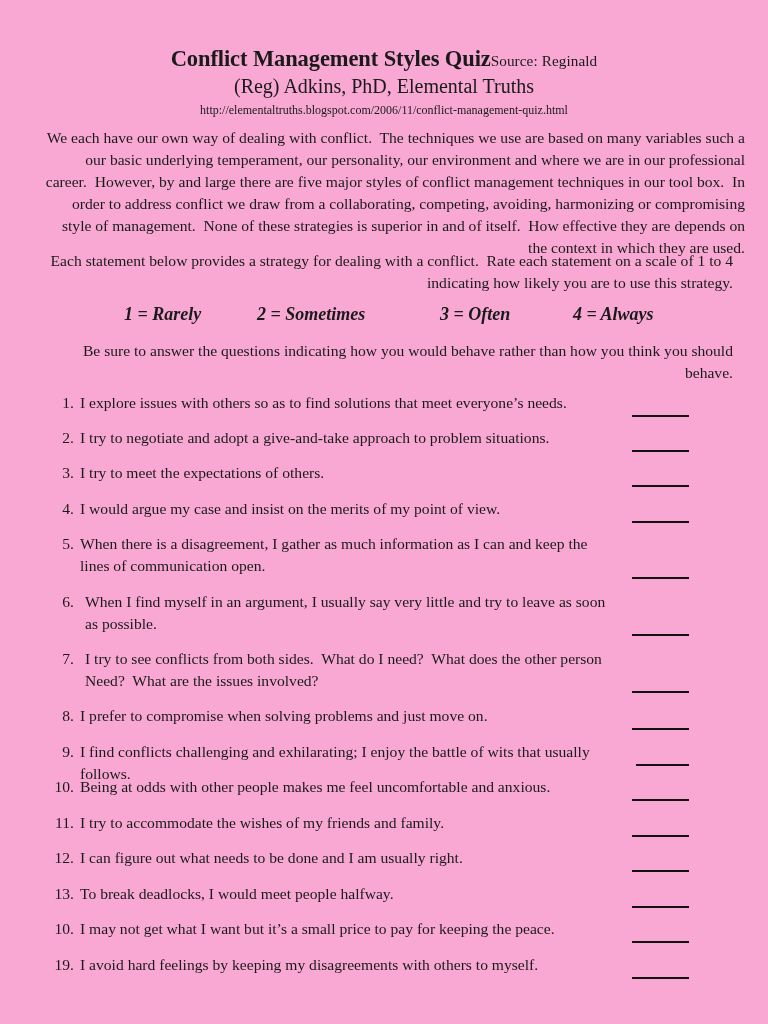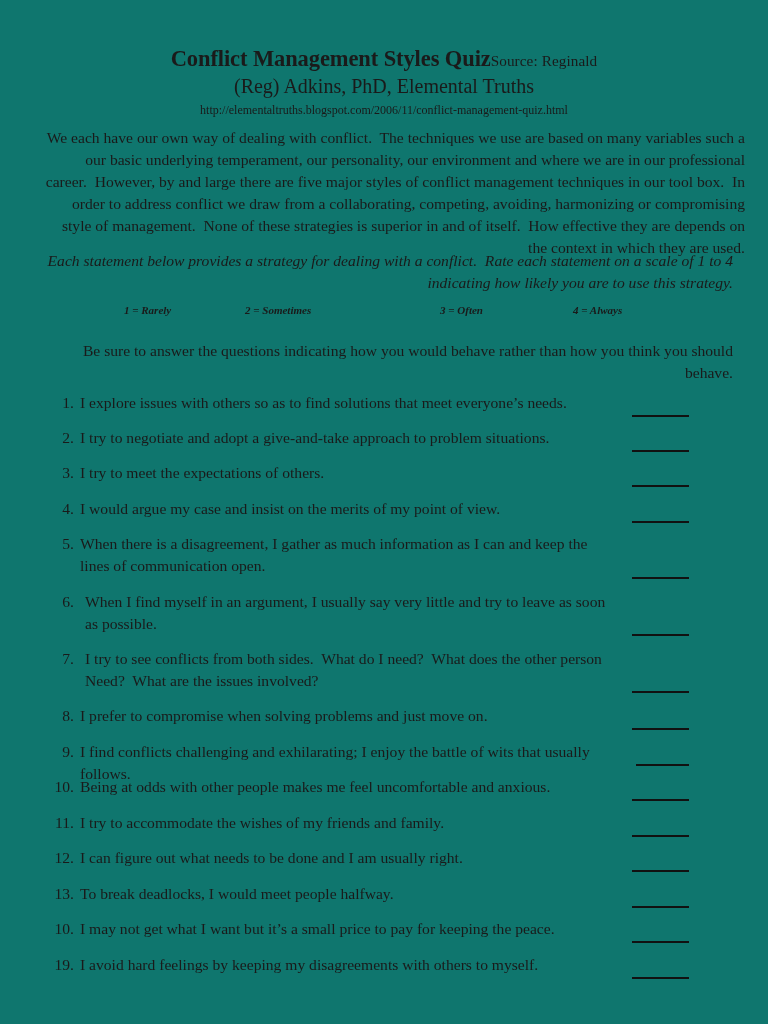--- a/index.html
+++ b/index.html
@@ -15,21 +15,21 @@
     font-family: "Liberation Serif", "DejaVu Serif", serif;
     color: #1a1a1a;
     -webkit-font-smoothing: antialiased;
   }
 
   .page {
     position: absolute;
     left: 0; top: 0;
     width: 768px;
     height: 1024px;
-    background: #0f766e;
+    background: #f9a8d4;
   }
 
   
   .header {
     position: absolute;
     left: 0;
     top: 46px;
     width: 768px;
     text-align: center;
   }
@@ -70,45 +70,44 @@
     text-align: right;
     white-space: pre-wrap;
   }
   #intro-para {
     top: 127px;
     width: 700px;
   }
   #rate-para {
     top: 250px;
     width: 688px;
-    font-style: italic;
   }
   #behave-para {
     top: 340px;
     width: 688px;
   }
 
   
   .scale-row {
     position: absolute;
     left: 45px;
     top: 304px;
     width: 686px;
     height: 22px;
   }
   .scale-item {
     position: absolute;
     top: 0;
-    font-size: 11px;
+    font-size: 18px;
     font-weight: bold;
     font-style: italic;
     white-space: nowrap;
   }
   .scale-0 { left:  79px; }
-  .scale-1 { left: 200px; }
+  .scale-1 { left: 212px; }
   .scale-2 { left: 395px; }
   .scale-3 { left: 528px; }
 
   
   .questions {
     position: absolute;
     left: 0;
     top: 392px;
     width: 768px;
   }

